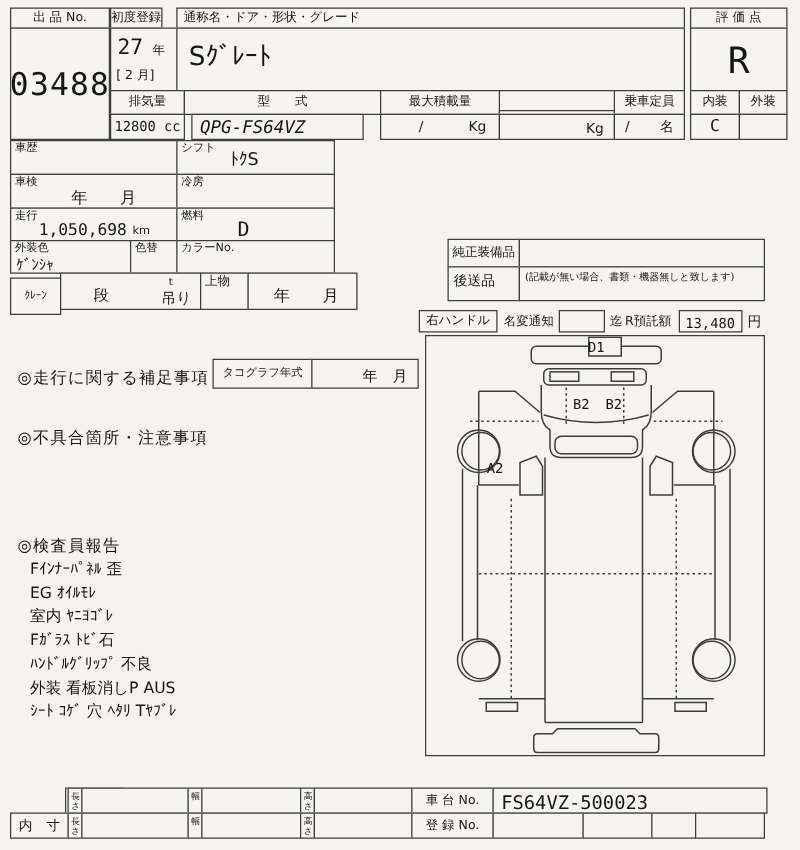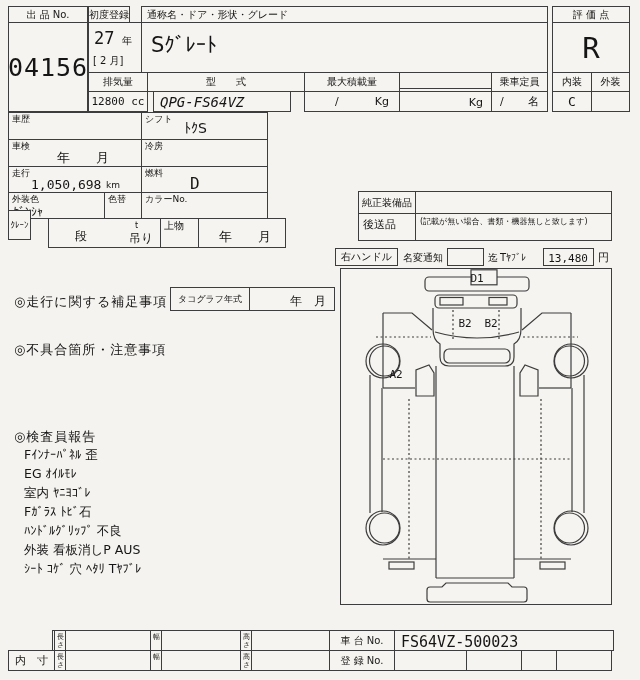--- a/index.html
+++ b/index.html
@@ -23,21 +23,21 @@
   .item{position:absolute;left:24px;font-size:12.5px;white-space:nowrap;}
   svg text{font-family:"DejaVu Sans Mono","Liberation Mono",monospace;font-size:11px;fill:#151515;}
   .dot{stroke-dasharray:2 2.5;}
 </style>
 </head>
 <body>
 
 <div class="sheet">
 
   <div class="c cen lbl10" style="left:8px;top:6px;width:80px;height:17px;">出 品 No.</div>
-  <div class="c cen mono" style="left:8px;top:22px;width:80px;height:90px;font-size:25px;letter-spacing:1px;">04156</div>
+  <div class="c cen mono" style="left:8px;top:22px;width:80px;height:90px;font-size:25px;letter-spacing:1px;">03488</div>
 
   <div class="c cen lbl10" style="left:88px;top:6px;width:42px;height:17px;">初度登録</div>
   <div class="c" style="left:88px;top:22px;width:54px;height:51px;">
     <span class="t mono" style="left:5px;top:5px;font-size:17px;">27</span>
     <span class="t lbl10" style="left:33px;top:12px;">年</span>
     <span class="t lbl10" style="left:4px;top:32px;">[ 2 月]</span>
   </div>
 
   <div class="c lbl10" style="left:141px;top:6px;width:407px;height:17px;padding:2px 0 0 5px;">通称名・ドア・形状・グレード</div>
   <div class="c" style="left:141px;top:22px;width:407px;height:51px;">
@@ -101,21 +101,21 @@
     <span class="corner lbl9">外装色</span>
     <span class="t" style="left:4px;top:12px;font-size:12px;">ｹﾞﾝｼｬ</span>
   </div>
   <div class="c" style="left:104px;top:192px;width:38px;height:27px;">
     <span class="corner lbl9">色替</span>
   </div>
   <div class="c" style="left:141px;top:192px;width:127px;height:27px;">
     <span class="corner lbl9">カラーNo.</span>
   </div>
 
-  <div class="c cen lbl9" style="left:8px;top:210px;width:23px;height:30px;">ｸﾚｰﾝ</div>
+  <div class="c cen lbl9" style="left:8px;top:222px;width:41px;height:30px;">ｸﾚｰﾝ</div>
   <div class="c" style="left:48px;top:218px;width:113px;height:30px;font-size:12px;">
     <span class="t" style="left:26px;top:9px;">段</span>
     <span class="t lbl8" style="left:86px;top:2px;">t</span>
     <span class="t" style="left:80px;top:11px;">吊り</span>
   </div>
   <div class="c" style="left:160px;top:218px;width:39px;height:30px;">
     <span class="corner lbl10">上物</span>
   </div>
   <div class="c" style="left:198px;top:218px;width:88px;height:30px;">
     <span class="t" style="left:20px;top:9px;font-size:13px;">年　　月</span>
@@ -123,21 +123,21 @@
 
   <div class="c cen lbl10" style="left:358px;top:191px;width:58px;height:23px;">純正装備品</div>
   <div class="c" style="left:415px;top:191px;width:197px;height:23px;"></div>
   <div class="c lbl11" style="left:358px;top:213px;width:58px;height:28px;padding:4px 0 0 4px;">後送品</div>
   <div class="c lbl8" style="left:415px;top:213px;width:197px;height:28px;padding:3px 0 0 4px;">(記載が無い場合、書類・機器無しと致します)</div>
 
   <div class="c cen lbl10" style="left:335px;top:248px;width:63px;height:18px;">右ハンドル</div>
   <span class="t lbl10" style="left:403px;top:252px;">名変通知</span>
   <div class="c" style="left:447px;top:248px;width:37px;height:18px;"></div>
   <span class="t lbl10" style="left:488px;top:252px;">迄</span>
-  <span class="t lbl10" style="left:500px;top:252px;">Tﾔﾌﾞﾚ</span>
+  <span class="t lbl10" style="left:500px;top:252px;">R預託額</span>
   <div class="c mono" style="left:543px;top:248px;width:51px;height:18px;font-size:11px;text-align:right;padding:3px 5px 0 0;">13,480</div>
   <span class="t lbl11" style="left:598px;top:251px;">円</span>
 
   <span class="t head13" style="left:14px;top:293px;">◎走行に関する補足事項</span>
   <div class="c cen lbl9" style="left:170px;top:287px;width:80px;height:24px;">タコグラフ年式</div>
   <div class="c" style="left:249px;top:287px;width:86px;height:24px;">
     <span class="t" style="right:8px;top:5px;font-size:12px;">年　月</span>
   </div>
   <span class="t head13" style="left:14px;top:341px;">◎不具合箇所・注意事項</span>
 

